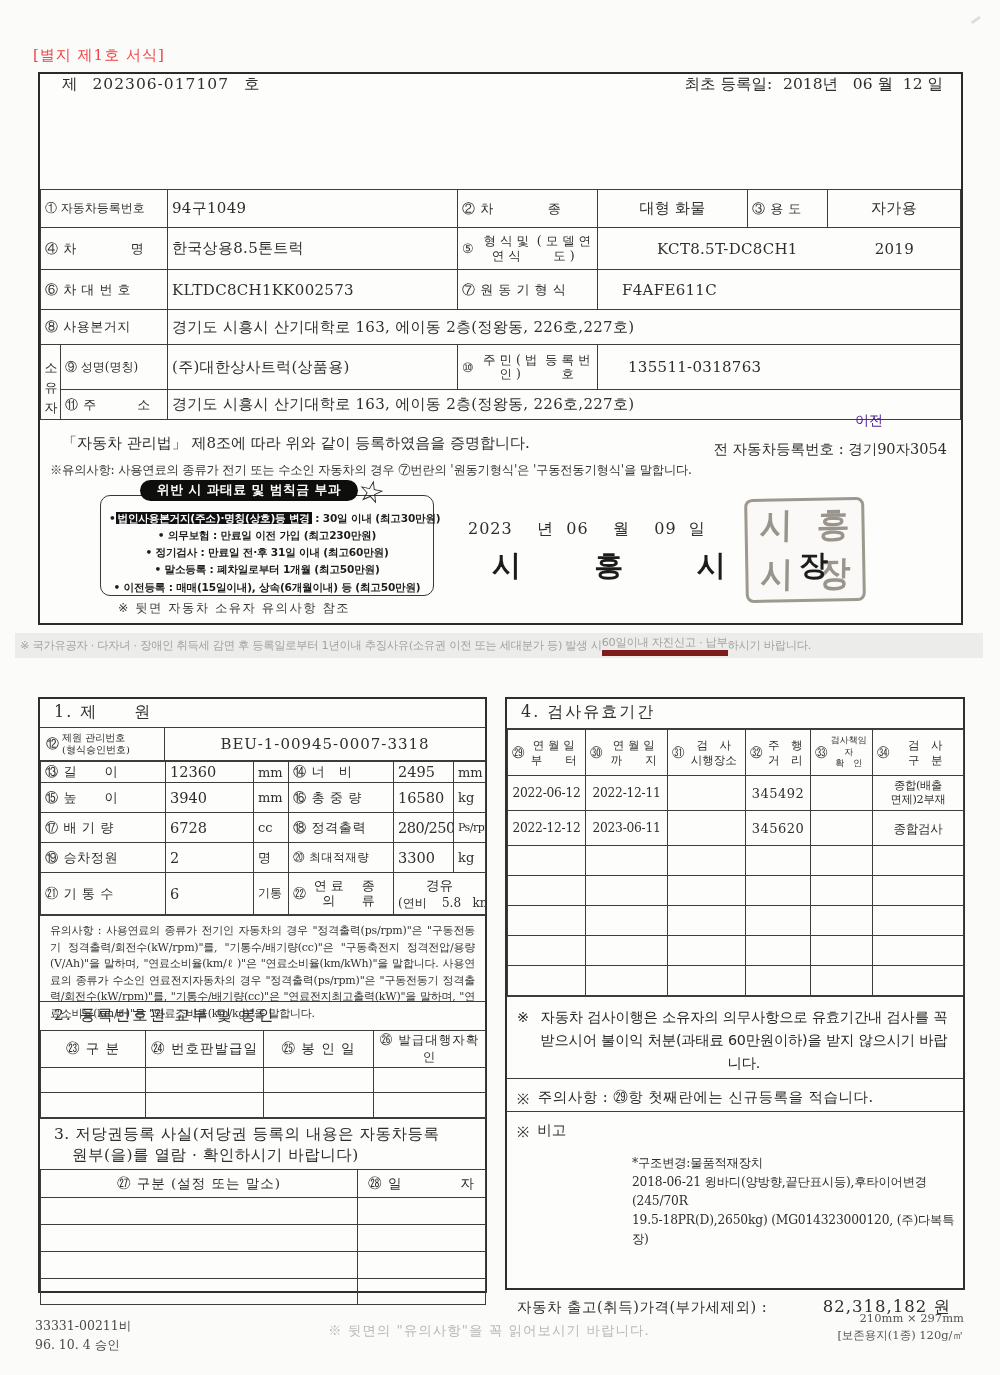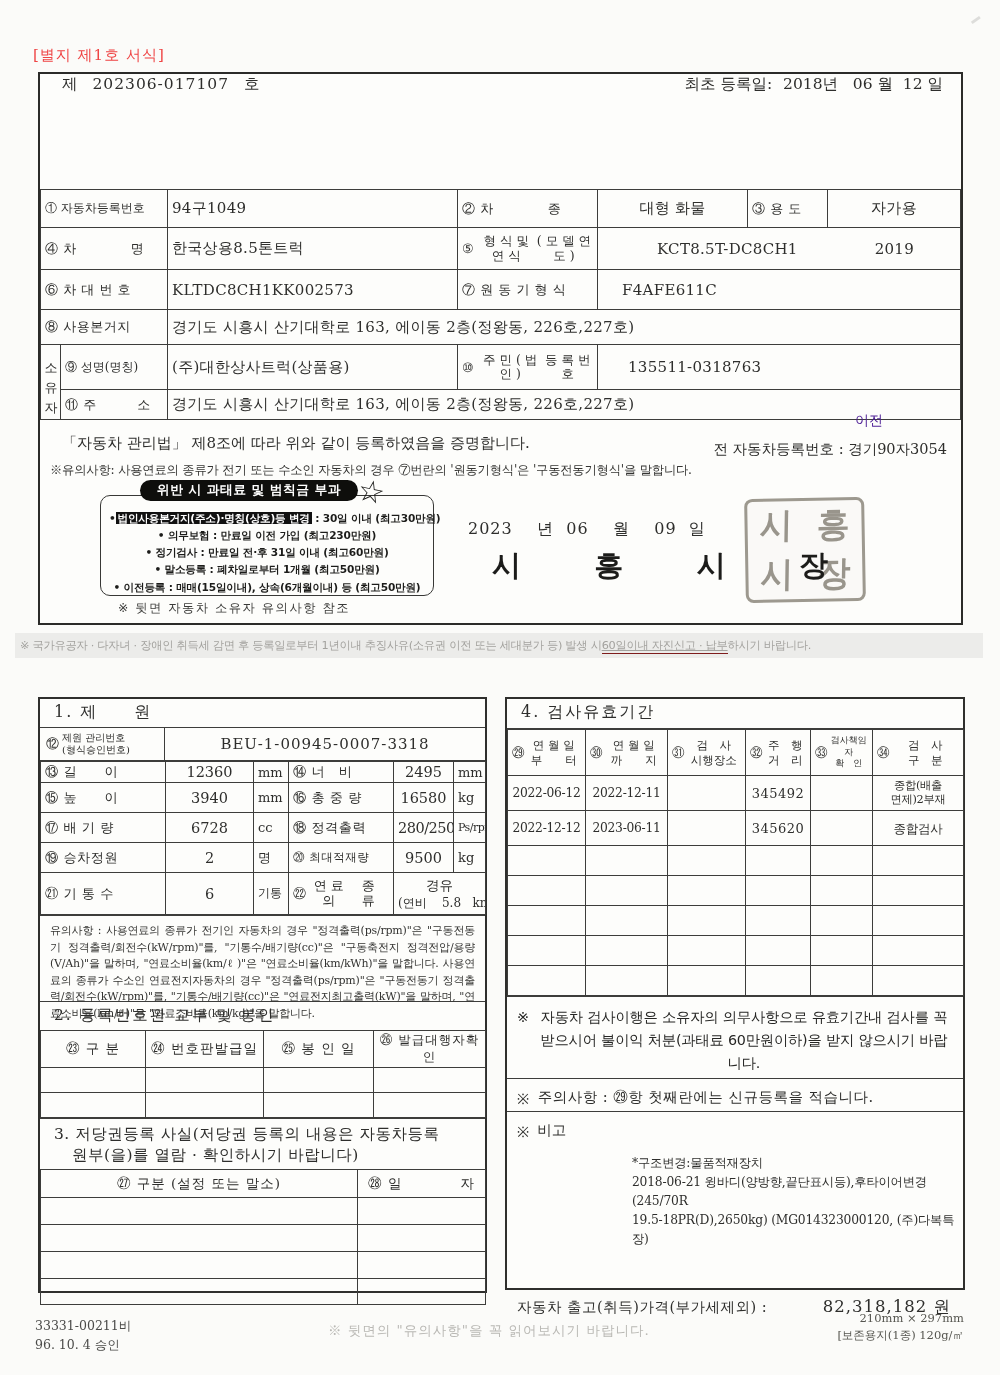--- a/index.html
+++ b/index.html
@@ -63,38 +63,38 @@
              justify-content:space-between;font-size:29px;font-weight:600;color:#1c1c1a;z-index:2;}
   .stamp{position:absolute;left:705px;top:424px;width:120px;height:104px;border:3.5px solid #9d998f;
          border-radius:8px;transform:rotate(-1deg);display:grid;grid-template-columns:1fr 1fr;
          grid-template-rows:1fr 1fr;z-index:1;background:rgba(190,186,176,0.05);box-sizing:border-box;}
   .stamp span{display:flex;align-items:center;justify-content:center;font-size:33px;font-weight:bold;
               color:#8f8b81;transform:scaleY(1.05) skewX(-2deg);opacity:.9;}
 
   .banner{position:absolute;left:15px;top:633px;width:968px;height:25px;background:#ececea;
           display:flex;align-items:center;padding:0 5px;box-sizing:border-box;
           font-size:11.3px;letter-spacing:-.3px;color:#a3a29e;white-space:nowrap;overflow:hidden;}
-  .banner .u{border-bottom:1px solid #7f1d1d;text-decoration:underline;}
+  .banner .u{border-bottom:6px solid #7f1d1d;}
 
   .col-box{position:absolute;border:2px solid #2f2f2d;background:#fdfdfb;box-sizing:border-box;}
   .left-col{left:38px;top:697px;width:449px;height:596px;}
   .right-col{left:505px;top:697px;width:460px;height:593px;}
   .sec-title{font-size:16px;letter-spacing:2px;padding:3px 0 2px 14px;}
   .bt{border-top:1.5px solid #3d3d3b;}
   .bb{border-bottom:1.5px solid #3d3d3b;}
 
   .mgmt-row{display:flex;height:33px;border-bottom:1.4px solid #3d3d3b;box-sizing:border-box;}
   .mgmt-label{width:125px;border-right:1.4px solid #3d3d3b;display:flex;align-items:center;gap:3px;
               padding-left:6px;box-sizing:border-box;}
   .mgmt-label .cnum{font-size:13px;}
   .mgmt-label .lines{display:flex;flex-direction:column;line-height:1.2;font-size:10px;}
   .mgmt-value{flex:1;display:flex;align-items:center;justify-content:center;font-size:15px;letter-spacing:1px;}
 
   .spec-lbl{font-size:13.2px;padding-left:8px;letter-spacing:.5px;}
-  .spec-val{font-size:14.5px;text-align:center;}
+  .spec-val{font-size:14.5px;}
   .spec-unit{font-size:13px;text-align:left;padding-left:2px;}
   .fuel-cell{text-align:center;font-size:13.5px;line-height:1.35;}
 
   .note-box{padding:7px 10px 4px 10px;font-size:11px;line-height:1.5;letter-spacing:-.2px;
             text-align:justify;color:#333331;height:86px;box-sizing:border-box;}
 
   th.hdr{font-size:13.5px;text-align:center;letter-spacing:1px;}
   .insp-hdr{display:flex;align-items:center;gap:2px;}
   .insp-hdr .cnum{font-size:12.5px;flex:0 0 auto;}
   .insp-hdr .lines{display:flex;flex-direction:column;line-height:1.25;font-size:11.5px;flex:1;text-align:center;}
@@ -303,21 +303,21 @@
           <td class="spec-unit">cc</td>
           <td class="spec-lbl">⑱ 정격출력</td>
           <td class="spec-val" style="letter-spacing:-.5px">280/2500</td>
           <td class="spec-unit" style="font-size:11px;letter-spacing:-.5px">Ps/rpm</td>
         </tr>
         <tr style="height:30px">
           <td class="spec-lbl">⑲ 승차정원</td>
           <td class="spec-val">2</td>
           <td class="spec-unit">명</td>
           <td class="spec-lbl" style="font-size:11.5px">⑳ 최대적재량</td>
-          <td class="spec-val">9500</td>
+          <td class="spec-val">3300</td>
           <td class="spec-unit">kg</td>
         </tr>
         <tr style="height:42px">
           <td class="spec-lbl">㉑ 기 통 수</td>
           <td class="spec-val">6</td>
           <td class="spec-unit" style="font-size:12px">기통</td>
           <td>
             <div class="two-line">
               <span class="cnum">㉒</span>
               <span class="lines" style="font-size:13px">

